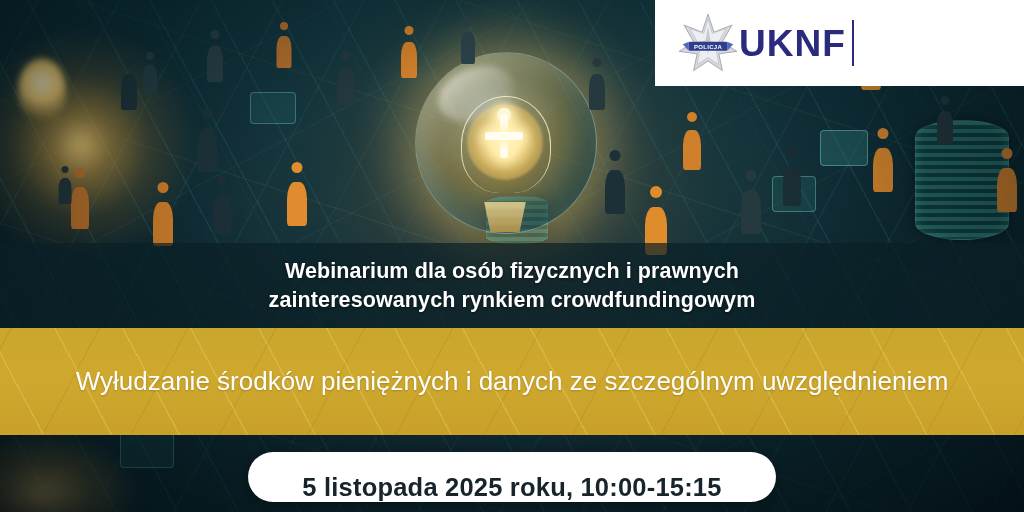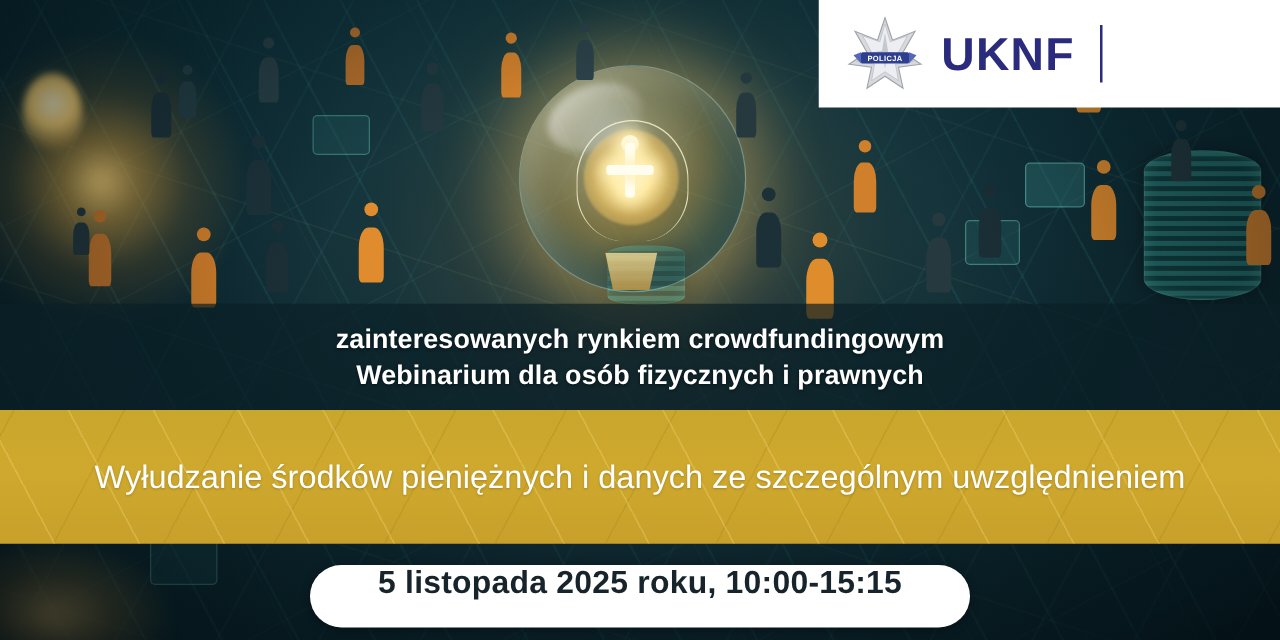--- a/index.html
+++ b/index.html
@@ -100,21 +100,21 @@
   }
 
   
   .person{position:absolute;}
   .person .head{position:absolute;left:50%;top:0;transform:translateX(-50%);border-radius:50%;}
   .person .body{position:absolute;left:50%;top:32%;transform:translateX(-50%);border-radius:38% 38% 12% 12%;}
 
   
   .logo-box{
     position:absolute;left:655px;top:0;width:369px;height:86px;
-    background:#ffffff;display:flex;align-items:center;gap:14px;padding-left:22px;box-sizing:border-box;
+    background:#ffffff;display:flex;align-items:center;padding-left:22px;box-sizing:border-box;
   }
   .police-star{width:62px;height:60px;flex:0 0 auto;}
   .uknf-word{font-size:37px;font-weight:bold;letter-spacing:1px;line-height:1;}
   .sep{width:2.5px;height:46px;background:#2b2b7d;margin:0 3px 0 6px;}
   .uknf-sub{font-size:9.5px;font-weight:bold;letter-spacing:1.4px;line-height:1.48;}
   .uknf-sub div{white-space:nowrap;}
 
   
   .title-band{
     position:absolute;left:0;top:243px;width:1024px;height:85px;
@@ -142,21 +142,21 @@
   }
   .sub-line{
     position:relative;color:#ffffff;font-size:26px;font-weight:normal;line-height:1.42;
     text-shadow:0 1px 2px rgba(90,66,10,.35);white-space:nowrap;
   }
 
   
   .date-pill{
     position:absolute;left:248px;top:452px;width:528px;height:50px;
     background:#ffffff;border-radius:26px;
-    display:flex;align-items:flex-start;justify-content:center;
+    display:flex;align-items:flex-end;justify-content:center;
     box-shadow:0 2px 8px rgba(0,0,0,.35);
   }
   .date-text{color:#17242b;font-size:25.5px;font-weight:bold;letter-spacing:.2px;white-space:nowrap;}
 </style>
 </head>
 <body>
 
 <div class="banner">
 
   <div class="bg">
@@ -300,22 +300,22 @@
         <polygon points="82,48 92,52 82,63" fill="#5568b8"></polygon>
         <text x="50" y="59.5" font-family="Liberation Sans, sans-serif" font-size="10" font-weight="bold" fill="#ffffff" text-anchor="middle" letter-spacing="0.5">POLICJA</text>
       </g>
     </svg>
 
     <div class="uknf-word" style="color:#2b2b7d;">UKNF</div>
     <div class="sep"></div>
   </div>
 
   <div class="title-band">
+    <div class="title-line">Webinarium dla osób fizycznych i prawnych</div>
     <div class="title-line">zainteresowanych rynkiem crowdfundingowym</div>
-    <div class="title-line">Webinarium dla osób fizycznych i prawnych</div>
   </div>
 
   <div class="subtitle-band">
     <div class="sub-line">Wyłudzanie środków pieniężnych i danych ze szczególnym uwzględnieniem</div>
   </div>
 
   <div class="date-pill">
     <span class="date-text">5 listopada 2025 roku, 10:00-15:15</span>
   </div>
 

